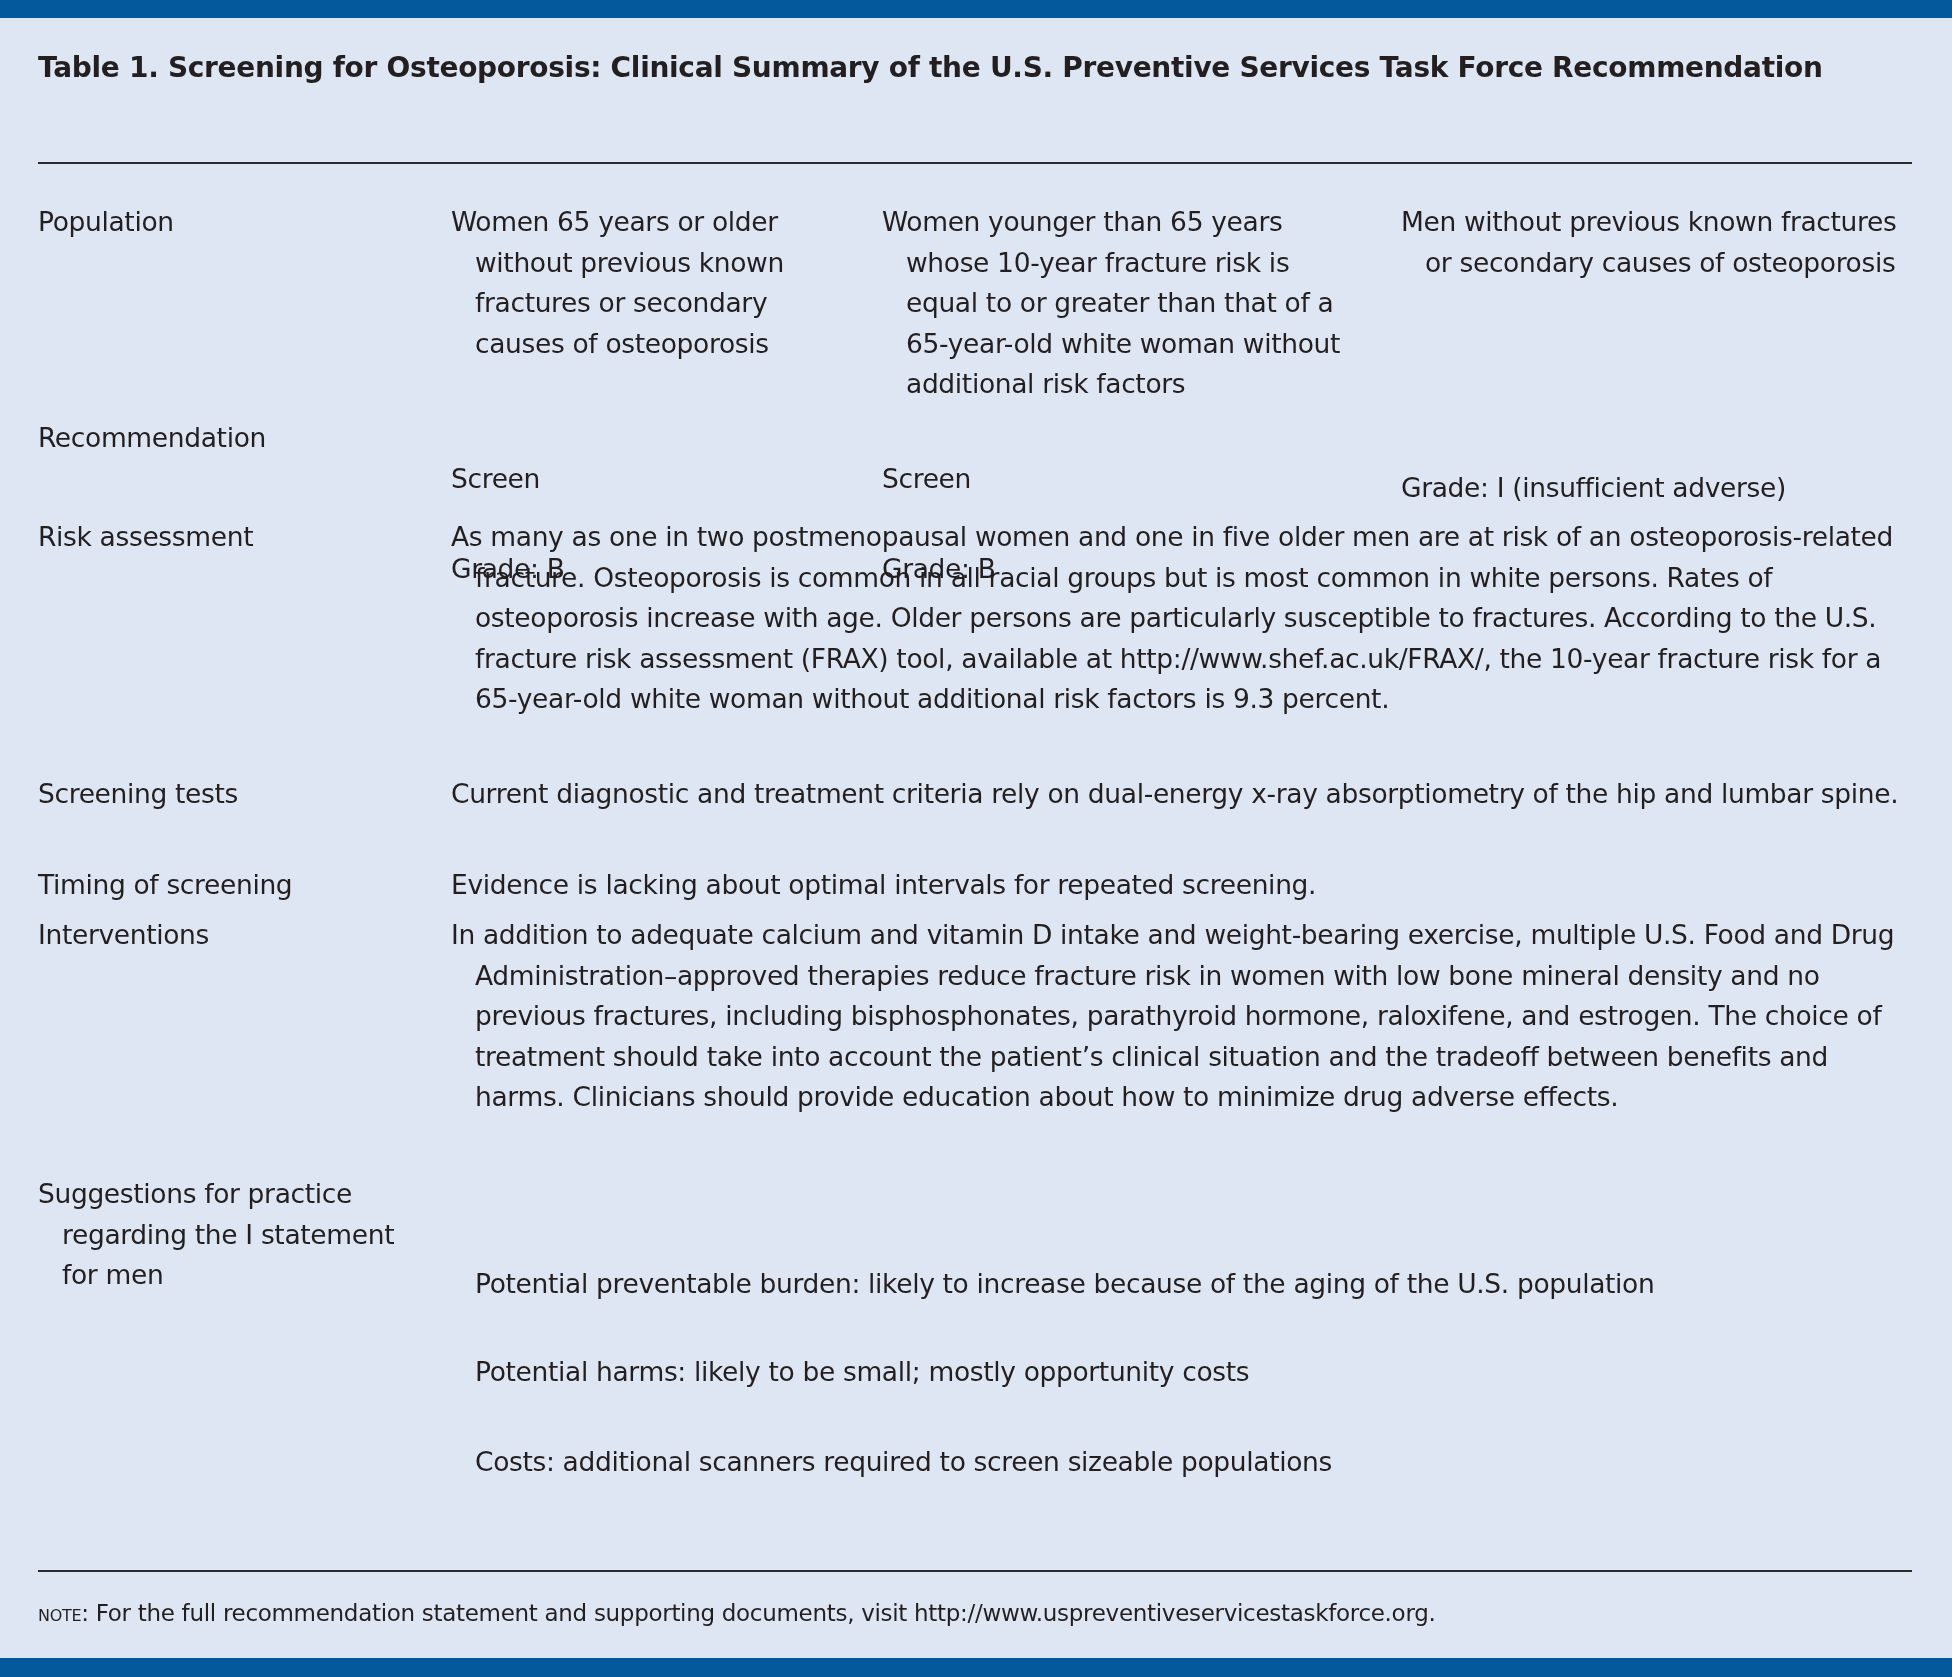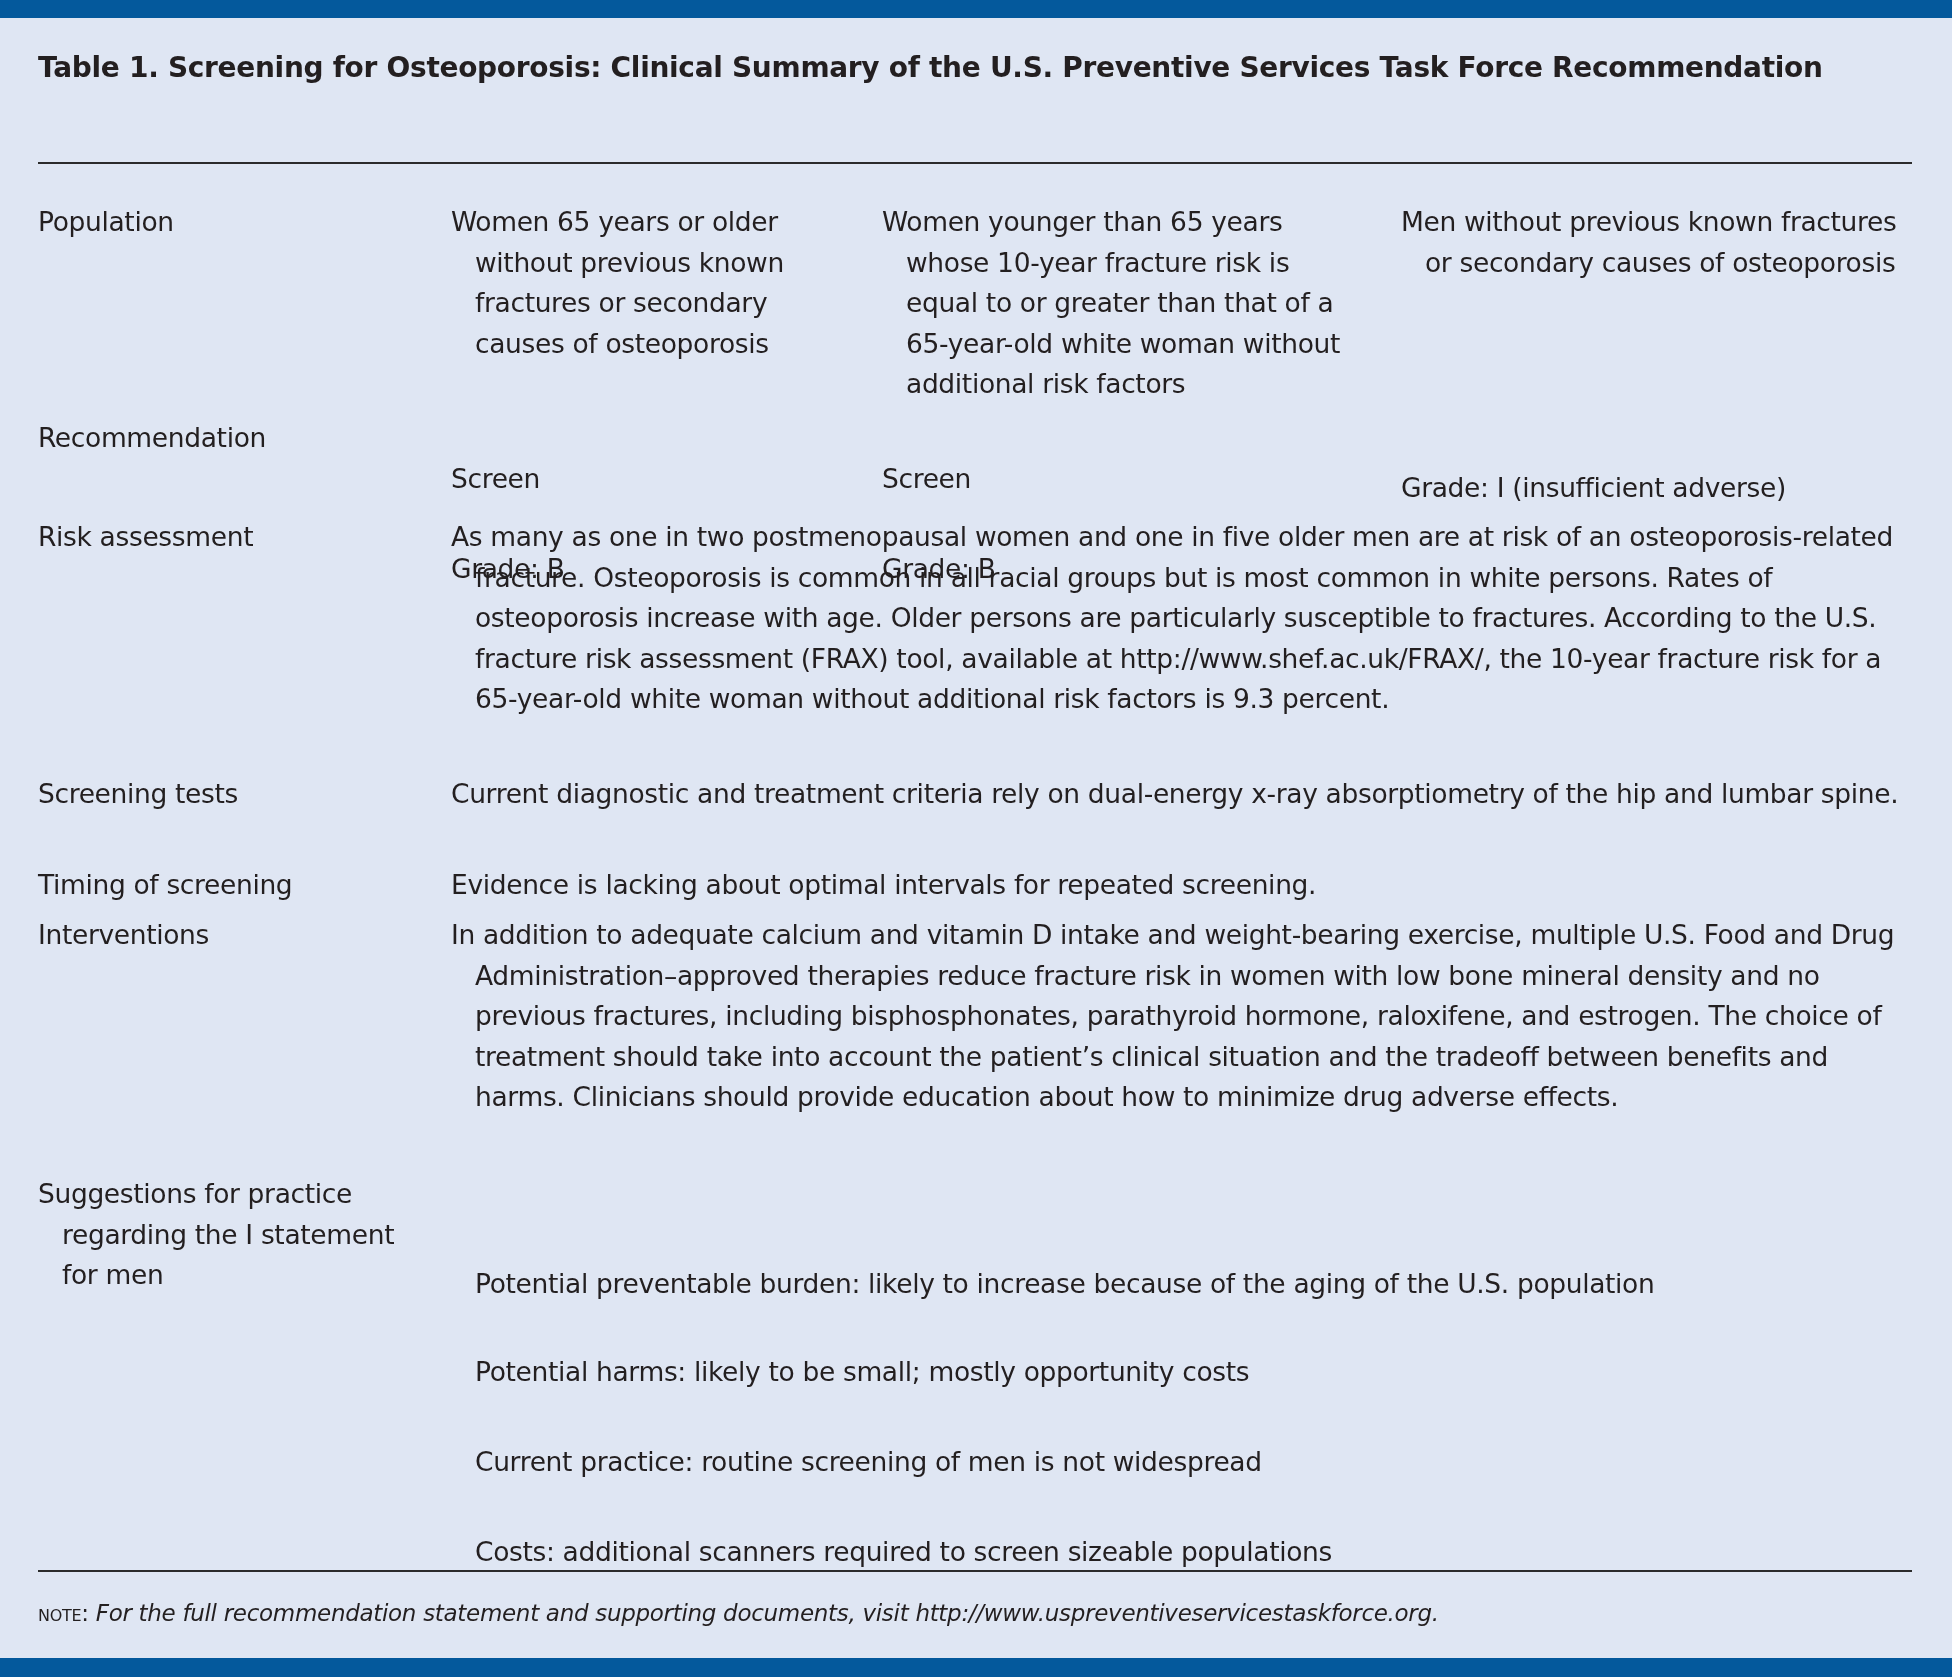--- a/index.html
+++ b/index.html
@@ -29,21 +29,21 @@
     .label { left: 38px; width: 380px; }
     .c1 { left: 451px; width: 400px; }
     .c2 { left: 882px; width: 500px; }
     .c3 { left: 1401px; width: 520px; }
     .wide { left: 451px; width: 1470px; }
     .sub { padding-left: 24px; }
     .note {
       position: absolute; left: 38px; top: 1597px; font-size: 23px; line-height: 32px; letter-spacing: -0.3px;
     }
     .note .sc { font-variant: small-caps; text-transform: lowercase; font-style: normal; }
-    .note .it { font-style: italic; }
+    .note .it { }
   </style>
 </head>
 <body>
 
 <div class="bar-top"></div>
 
 <h1 class="title">Table 1. Screening for Osteoporosis: Clinical Summary of the U.S. Preventive Services Task Force Recommendation</h1>
 <div class="rule top"></div>
 
 <div class="cell label" style="top:202px"><p>Population</p></div>
@@ -74,21 +74,20 @@
 <div class="cell wide" style="top:865px"><p>Evidence is lacking about optimal intervals for repeated screening.</p></div>
 
 <div class="cell label" style="top:915px"><p>Interventions</p></div>
 <div class="cell wide" style="top:915px"><p>In addition to adequate calcium and vitamin D intake and weight-bearing exercise, multiple U.S. Food and Drug Administration–approved therapies reduce fracture risk in women with low bone mineral density and no previous fractures, including bisphosphonates, parathyroid hormone, raloxifene, and estrogen. The choice of treatment should take into account the patient’s clinical situation and the tradeoff between benefits and harms. Clinicians should provide education about how to minimize drug adverse effects.</p></div>
 
 <div class="cell label" style="top:1174px; width:370px"><p>Suggestions for practice regarding the I statement for men</p></div>
 <div class="cell wide" style="top:1174px">
   <div class="sub" style="margin-top:9px">
     <p>Potential preventable burden: likely to increase because of the aging of the U.S. population</p>
     <p style="margin-top:7px">Potential harms: likely to be small; mostly opportunity costs</p>
-    <p style="margin-top:9px">Current practice: routine screening of men is not widespread</p>
     <p style="margin-top:9px">Costs: additional scanners required to screen sizeable populations</p>
   </div>
   
 </div>
 
 <div class="rule bottom"></div>
 
 <div class="note">
   <span class="sc">Note:</span>
   <span class="it">For the full recommendation statement and supporting documents, visit http://www.uspreventiveservicestaskforce.org.</span>

